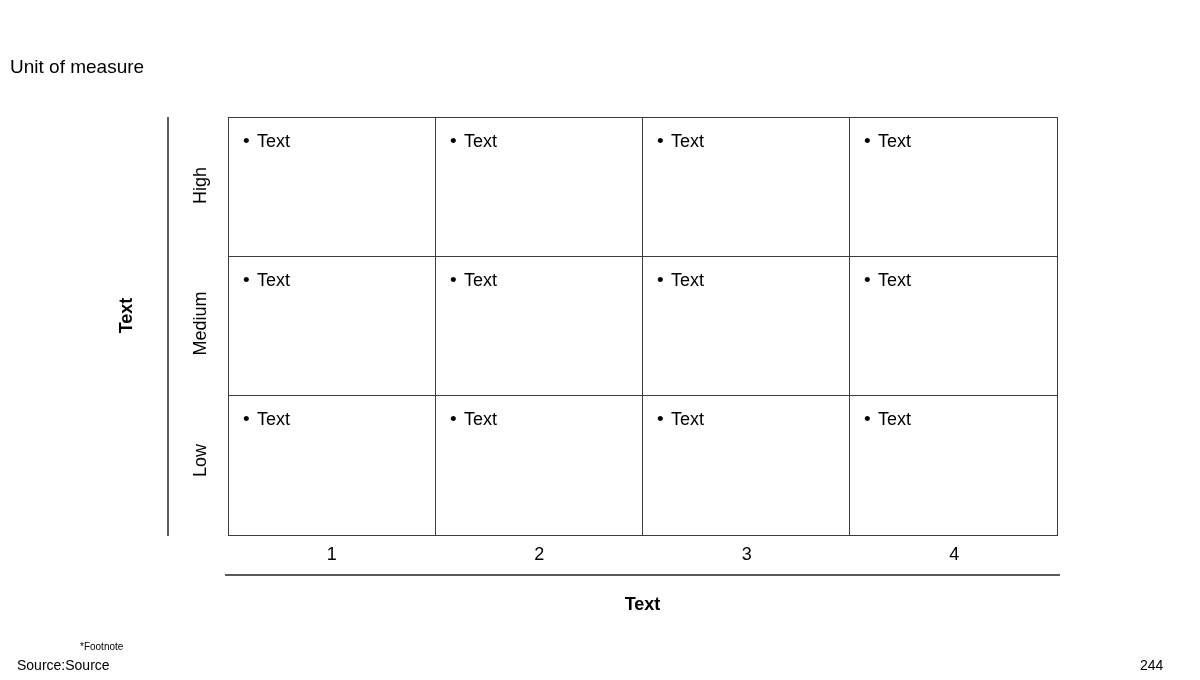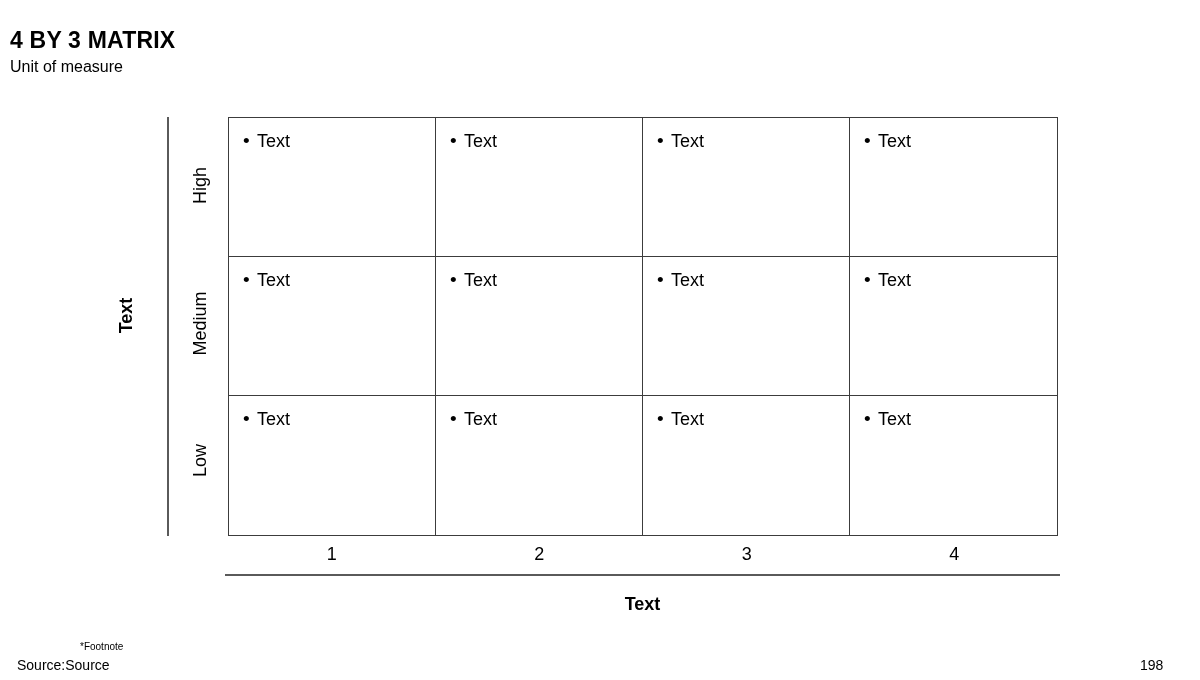--- a/index.html
+++ b/index.html
@@ -32,21 +32,21 @@
     font-size: 23px;
     font-weight: bold;
     letter-spacing: 0.2px;
     line-height: 26px;
     white-space: nowrap;
   }
   .subtitle {
     position: absolute;
     left: 10px;
     top: 56px;
-    font-size: 16px;
+    font-size: 19px;
     font-weight: normal;
     line-height: 22px;
     white-space: nowrap;
   }
 
   
   .y-axis-line {
     position: absolute;
     left: 167px;
     top: 117px;
@@ -186,21 +186,20 @@
     font-size: 14px;
     line-height: 17px;
     white-space: nowrap;
   }
 </style>
 </head>
 <body>
 
 <div class="slide">
 
-  <div class="title">4 BY 3 MATRIX</div>
   <div class="subtitle">Unit of measure</div>
 
   <div class="y-axis-line"></div>
   <div class="x-axis-line"></div>
 
   <div class="y-axis-title">Text</div>
   <div class="x-axis-title">Text</div>
 
   <div class="row-label r0">High</div>
   <div class="row-label r1">Medium</div>
@@ -287,15 +286,15 @@
 
   <div class="col-labels">
     <div class="col-label">1</div>
     <div class="col-label">2</div>
     <div class="col-label">3</div>
     <div class="col-label">4</div>
   </div>
 
   <div class="footnote">*Footnote</div>
   <div class="source">Source:Source</div>
-  <div class="page-number">198</div>
+  <div class="page-number">244</div>
 
 </div>
 
 </body></html>

